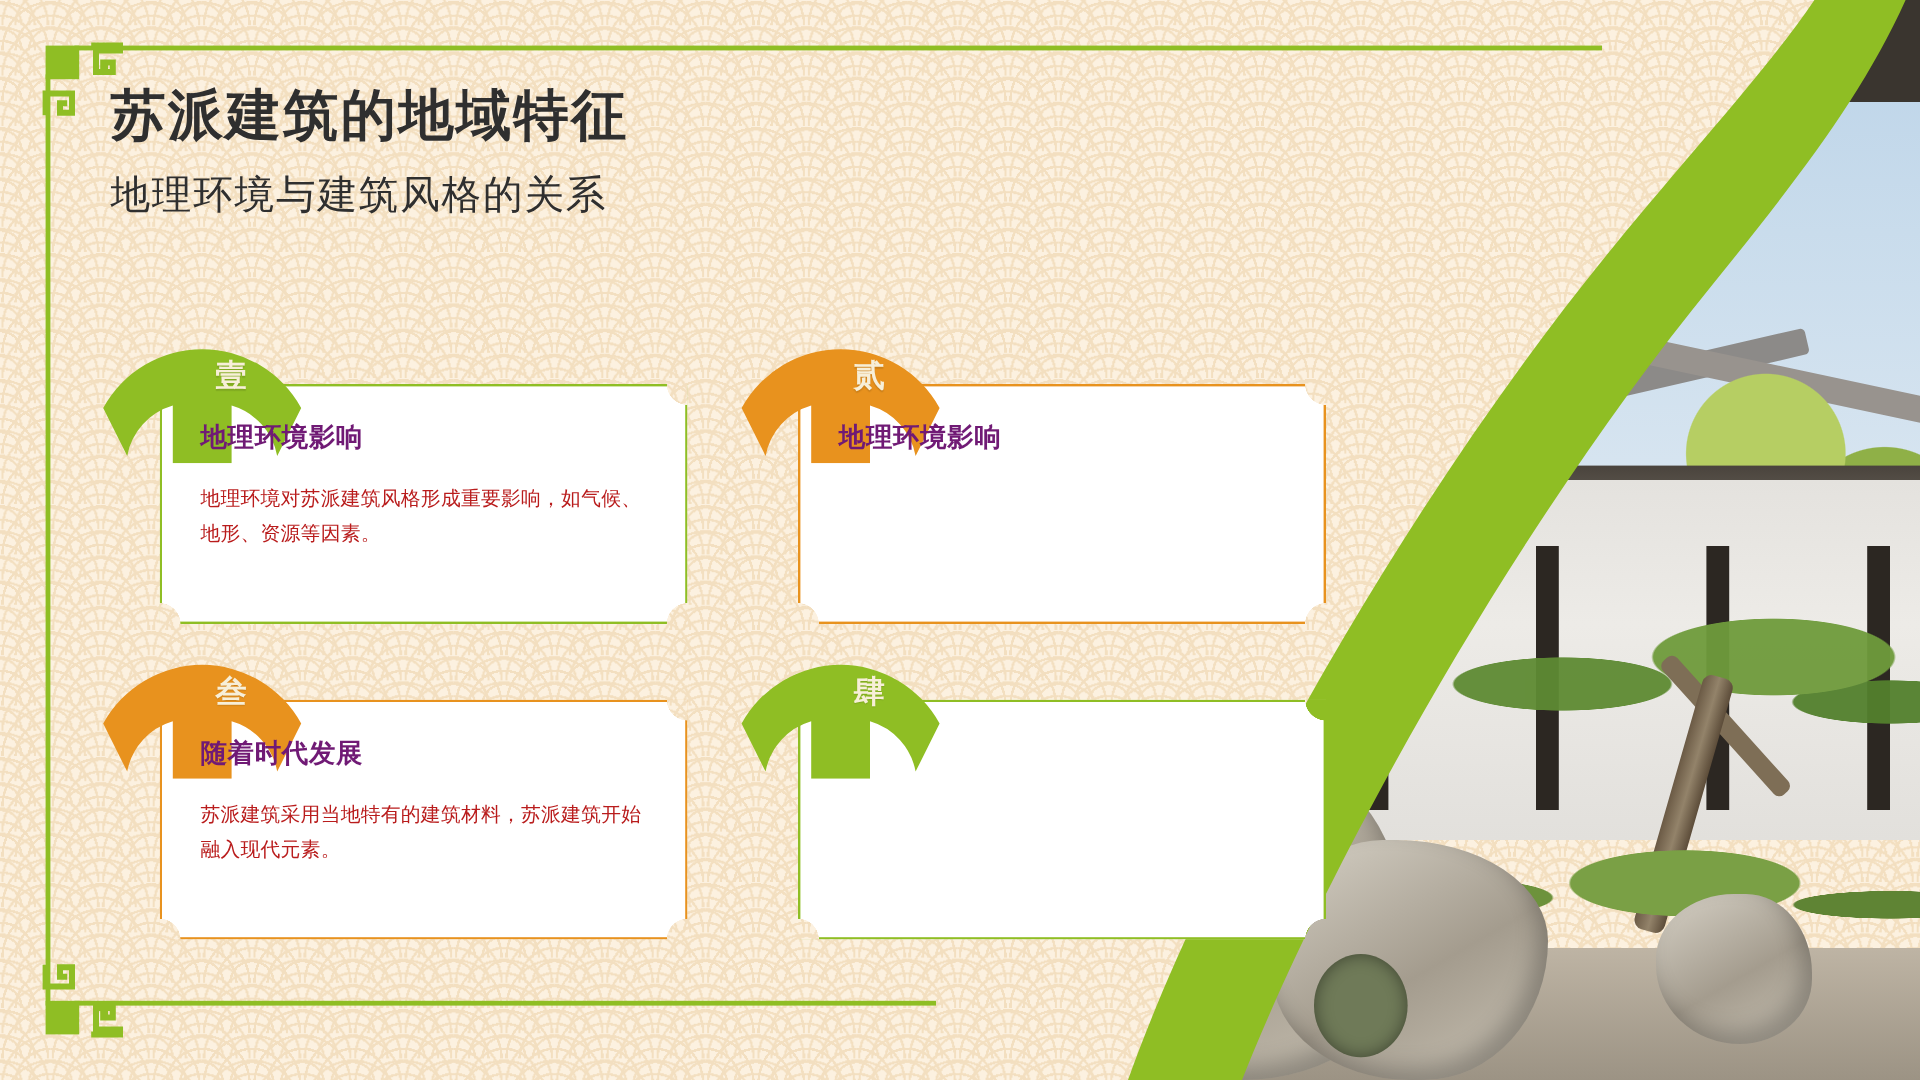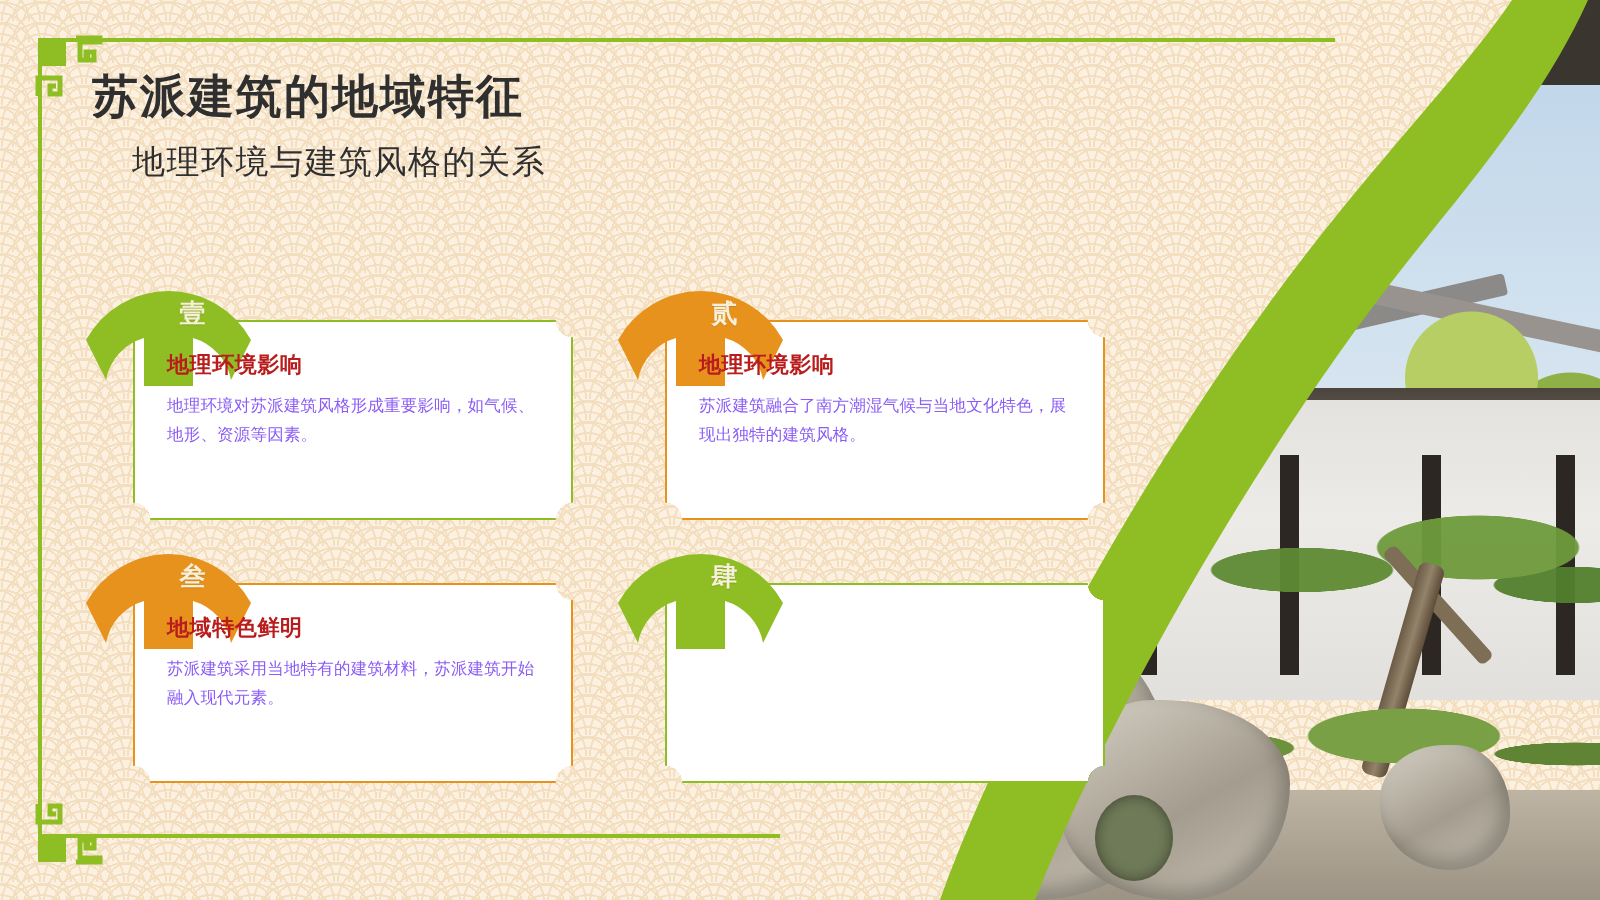--- a/index.html
+++ b/index.html
@@ -121,21 +121,20 @@
 
   
   .title-block{ position:absolute; left:92px; top:68px; }
   .slide-title{
     font-size:46px; font-weight:700; color:#2F2F2F; letter-spacing:2px;
     font-family:"Liberation Serif","DejaVu Serif",serif; line-height:1.25;
   }
   .slide-subtitle{
     margin-top:14px; font-size:33px; font-weight:400; color:#2F2F2F; letter-spacing:1.5px;
     font-family:"Liberation Serif","DejaVu Serif",serif;
-    margin-left:40px;
   }
 
   
   .cards{ position:absolute; left:0; top:0; width:1600px; height:900px; }
   .card{ position:absolute; width:440px; height:200px; }
 
   .card.c1{ left:133px; top:320px; }
   .card.c2{ left:665px; top:320px; }
   .card.c3{ left:133px; top:583px; }
   .card.c4{ left:665px; top:583px; }
@@ -154,25 +153,25 @@
     mask-image:
       radial-gradient(circle 18px at 0 0, transparent 0 17.2px, #000 17.6px),
       radial-gradient(circle 18px at 100% 0, transparent 0 17.2px, #000 17.6px),
       radial-gradient(circle 18px at 0 100%, transparent 0 17.2px, #000 17.6px),
       radial-gradient(circle 18px at 100% 100%, transparent 0 17.2px, #000 17.6px);
     mask-composite:intersect;
   }
 
   .card-body{ position:absolute; left:34px; right:26px; top:30px; }
   .card-title{
-    font-size:22px; font-weight:700; color:#b91c1c; letter-spacing:.6px;
+    font-size:22px; font-weight:700; color:#701a75; letter-spacing:.6px;
     font-family:"Liberation Sans","DejaVu Sans",sans-serif;
   }
   .card-desc{
-    margin-top:12px; font-size:16.5px; line-height:1.75; color:#8b5cf6;
+    margin-top:22px; font-size:16.5px; line-height:1.75; color:#b91c1c;
     font-family:"Liberation Serif","DejaVu Serif",serif; letter-spacing:.2px;
   }
 
   
   .badge{ position:absolute; left:-52px; top:-44px; width:175px; height:110px; }
   .badge svg{ display:block; }
   .badge-num{
     position:absolute; left:82px; top:20px; width:60px; text-align:center;
     font-size:26px; font-weight:700; color:#F7EFD8; letter-spacing:1px;
     font-family:"Liberation Serif","DejaVu Serif",serif;
@@ -267,34 +266,33 @@
     <div class="card c2">
       <div class="card-box" style="--ac:#E8921E"></div>
       <div class="badge">
         <svg width="175" height="110" viewBox="0 0 175 110">
           <path d="M 5 64 A 94 94 0 0 1 170 64 L 150 104 A 54 54 0 0 0 112 62 L 112 110 L 63 110 L 63 62 A 54 54 0 0 0 25 104 Z" fill="#E8921E"></path>
         </svg>
         <div class="badge-num">贰</div>
       </div>
       <div class="card-body">
         <div class="card-title">地理环境影响</div>
-        <div class="card-desc">苏派建筑融合了南方潮湿气候与当地文化特色，展现出独特的建筑风格。</div>
       </div>
     </div>
 
     <div class="card c3">
       <div class="card-box" style="--ac:#E8921E"></div>
       <div class="badge">
         <svg width="175" height="110" viewBox="0 0 175 110">
           <path d="M 5 64 A 94 94 0 0 1 170 64 L 150 104 A 54 54 0 0 0 112 62 L 112 110 L 63 110 L 63 62 A 54 54 0 0 0 25 104 Z" fill="#E8921E"></path>
         </svg>
         <div class="badge-num">叁</div>
       </div>
       <div class="card-body">
-        <div class="card-title">地域特色鲜明</div>
+        <div class="card-title">随着时代发展</div>
         <div class="card-desc">苏派建筑采用当地特有的建筑材料，苏派建筑开始融入现代元素。</div>
       </div>
     </div>
 
     <div class="card c4">
       <div class="card-box" style="--ac:#8FBE24"></div>
       <div class="badge">
         <svg width="175" height="110" viewBox="0 0 175 110">
           <path d="M 5 64 A 94 94 0 0 1 170 64 L 150 104 A 54 54 0 0 0 112 62 L 112 110 L 63 110 L 63 62 A 54 54 0 0 0 25 104 Z" fill="#8FBE24"></path>
         </svg>

